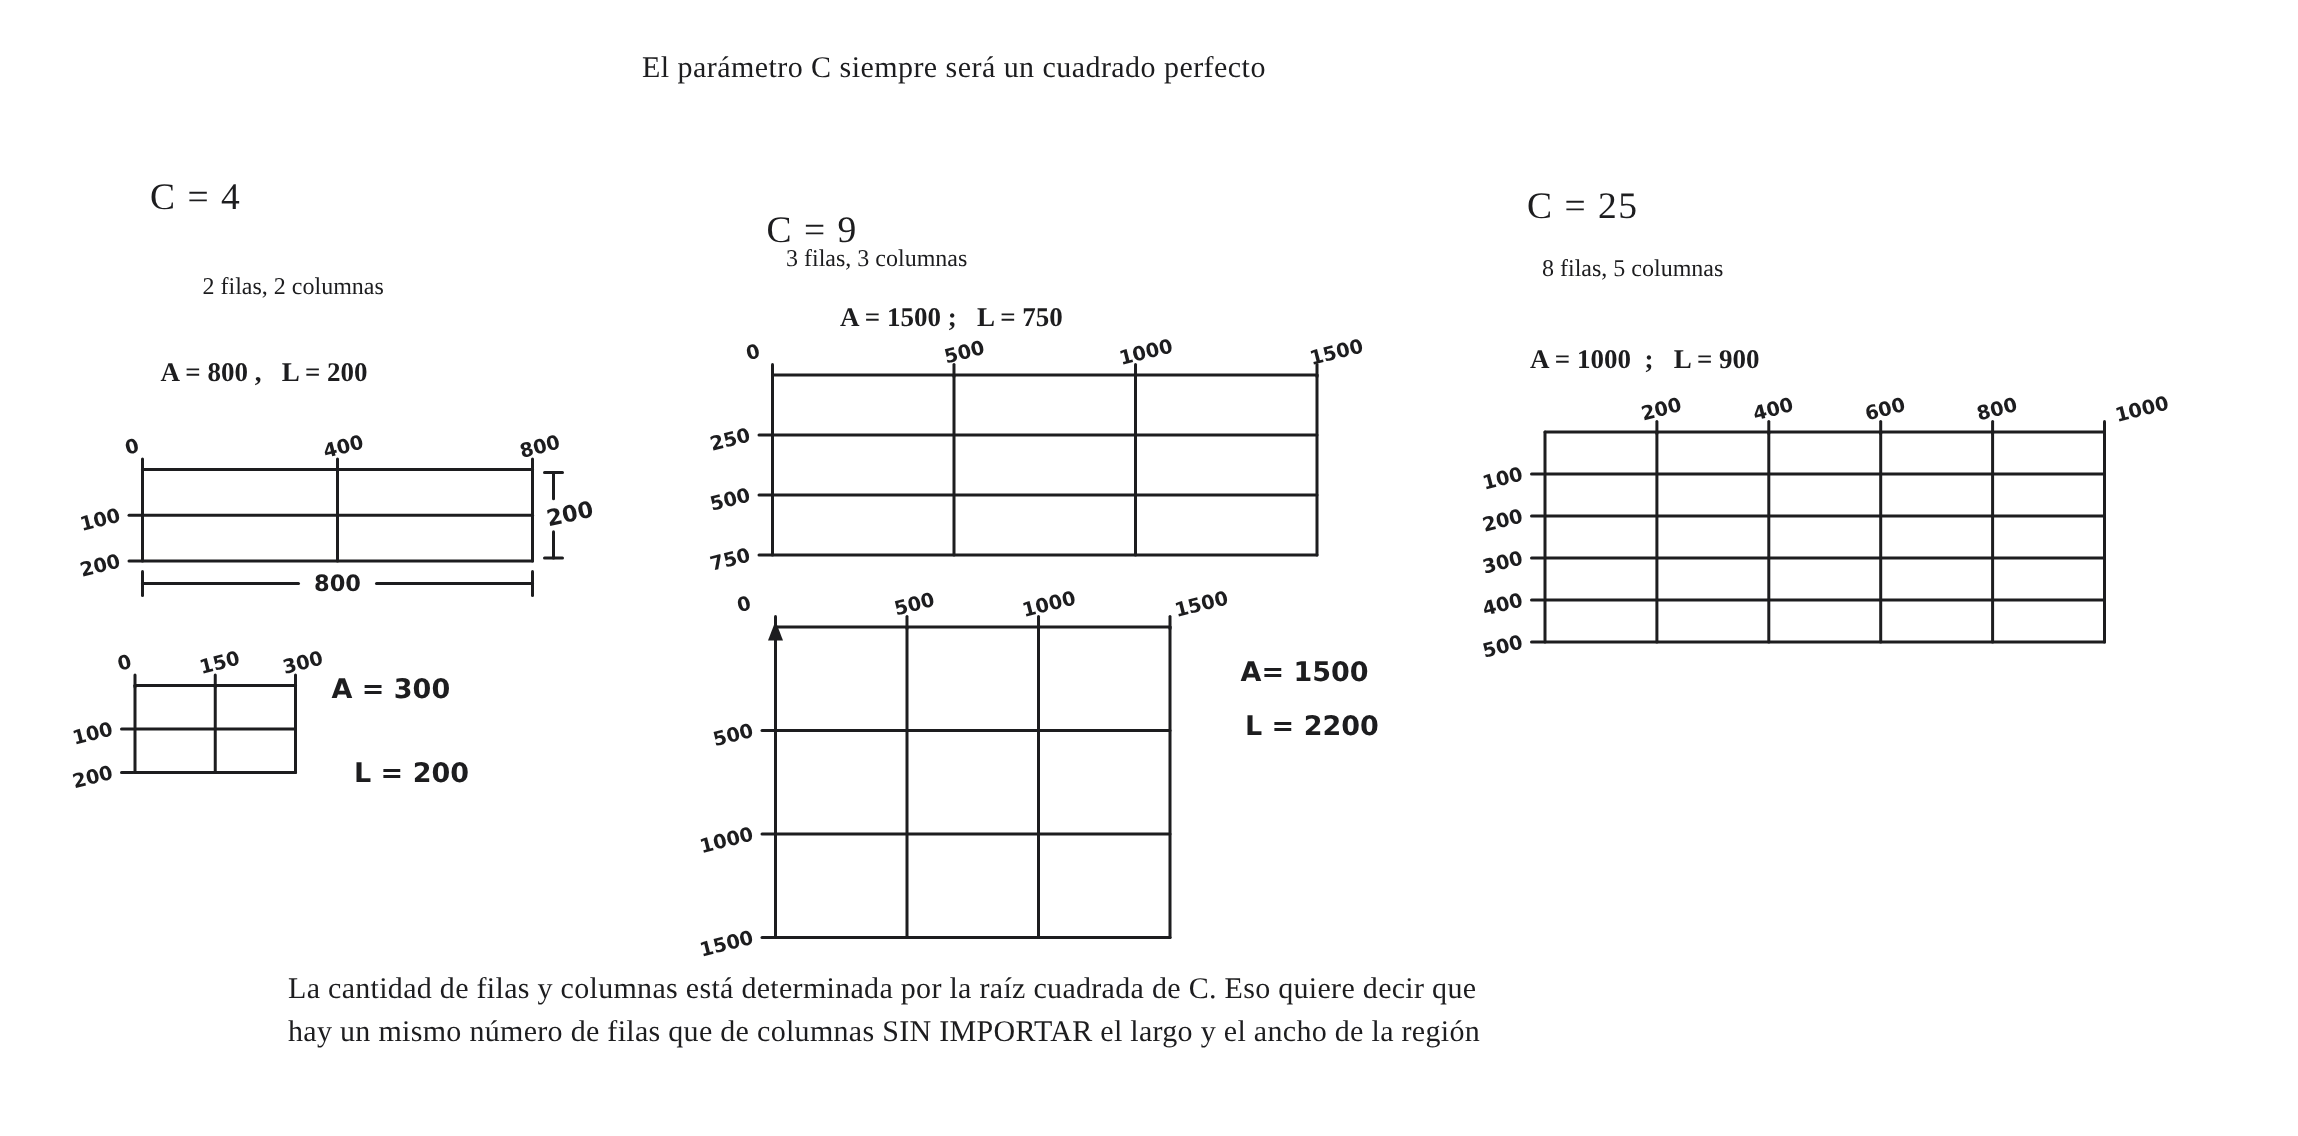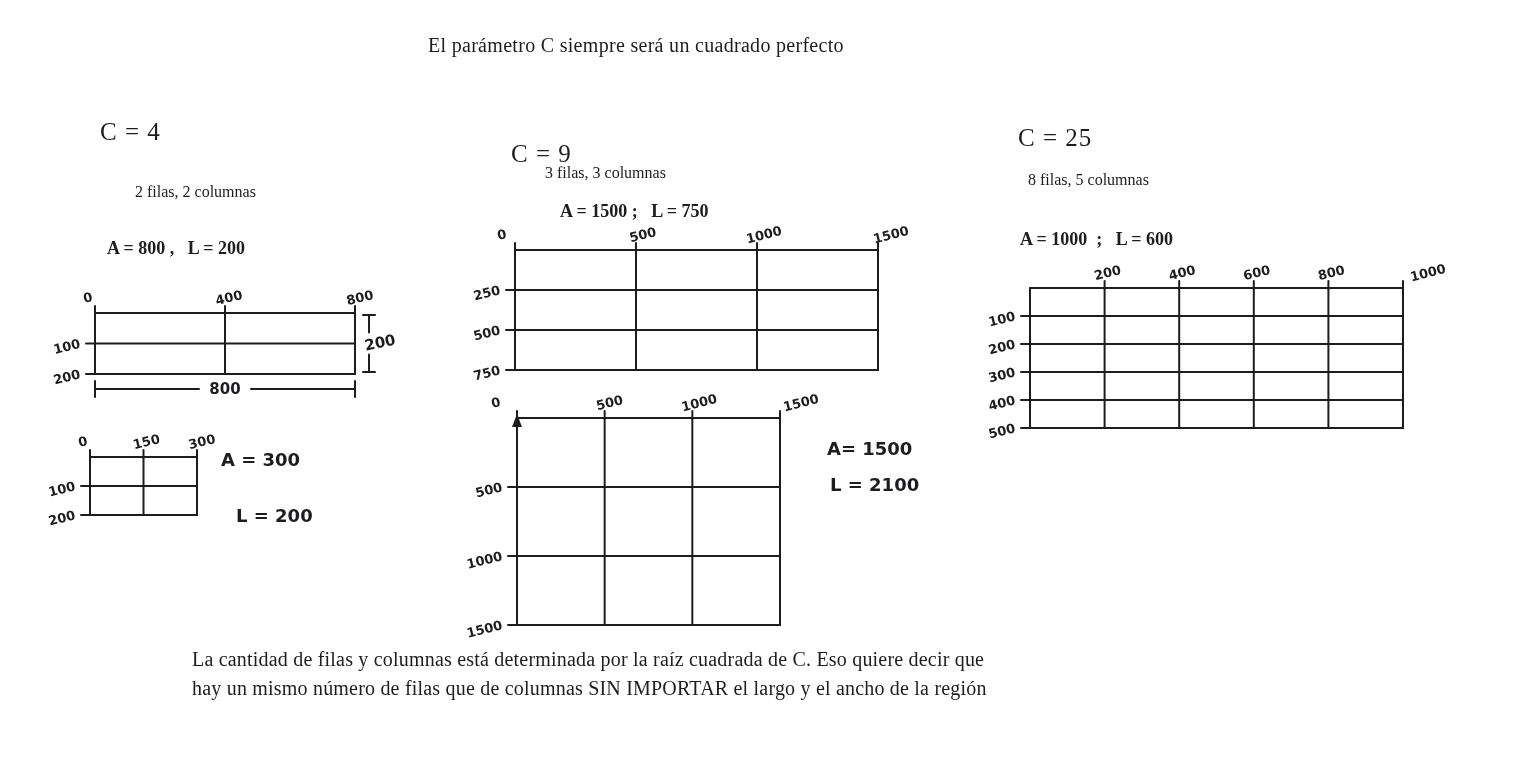--- a/index.html
+++ b/index.html
@@ -25,26 +25,26 @@
 
 <div class="page">
 
   <div class="hw title" style="left:428px;top:34px;">El parámetro C siempre será un cuadrado perfecto</div>
 
   <div class="hw c-label" style="left:100px;top:118px;">C = 4</div>
   <div class="hw subtitle" style="left:135px;top:163px;margin-top:20px;">2 filas, 2 columnas</div>
   <div class="hw params" style="left:95px;top:238px;margin-left:12px;">A = 800 ,   L = 200</div>
 
   <div class="hw c-label" style="left:511px;top:116px;margin-top:24px;">C = 9</div>
-  <div class="hw subtitle" style="left:545px;top:164px;">3 filas, 3 columnas</div>
+  <div class="hw subtitle" style="left:524px;top:164px;">3 filas, 3 columnas</div>
   <div class="hw params" style="left:560px;top:201px;">A = 1500 ;   L = 750</div>
 
   <div class="hw c-label" style="left:1018px;top:124px;">C = 25</div>
   <div class="hw subtitle" style="left:1028px;top:171px;">8 filas, 5 columnas</div>
-  <div class="hw params" style="left:1020px;top:229px;">A = 1000  ;   L = 600</div>
+  <div class="hw params" style="left:1020px;top:229px;">A = 1000  ;   L = 900</div>
 
   <div class="grid-box" style="left: 95px; top: 313px; width: 260px; height: 61px;">
       <svg width="260" height="61">
         <line x1="0" y1="0" x2="260" y2="0" class="gl"></line>
         <line x1="0" y1="30.5" x2="260" y2="30.5" class="gl"></line>
         <line x1="0" y1="61" x2="260" y2="61" class="gl"></line>
         <line x1="0" y1="0" x2="0" y2="61" class="gl"></line>
         <line x1="130" y1="0" x2="130" y2="61" class="gl"></line>
         <line x1="260" y1="0" x2="260" y2="61" class="gl"></line>
         <line x1="0" y1="-7" x2="0" y2="1" class="gl"></line>
@@ -137,21 +137,21 @@
         <text x="285" y="-11" text-anchor="middle" class="tick" transform="rotate(-14 285 -11)">1500</text>
         <line x1="-9" y1="68.9931" x2="-1" y2="68.9931" class="gl"></line>
         <text x="-14" y="72.9931" text-anchor="end" class="tick" transform="rotate(-14 -14 72.9931)">500</text>
         <line x1="-9" y1="138.0069" x2="-1" y2="138.0069" class="gl"></line>
         <text x="-14" y="142.0069" text-anchor="end" class="tick" transform="rotate(-14 -14 142.0069)">1000</text>
         <line x1="-9" y1="207" x2="-1" y2="207" class="gl"></line>
         <text x="-14" y="211" text-anchor="end" class="tick" transform="rotate(-14 -14 211)">1500</text>
         <polygon points="-5,9 0,-4 5,9" class="ink"></polygon>
       </svg>
       <div class="side-label" style="left: 310px; top: 20px;">A= 1500</div>
-      <div class="side-label" style="left: 313px; top: 56px;">L = 2100</div>
+      <div class="side-label" style="left: 313px; top: 56px;">L = 2200</div>
     </div>
   <div class="grid-box" style="left: 1030px; top: 288px; width: 373px; height: 140px;">
       <svg width="373" height="140">
         <line x1="0" y1="0" x2="373" y2="0" class="gl"></line>
         <line x1="0" y1="28" x2="373" y2="28" class="gl"></line>
         <line x1="0" y1="56" x2="373" y2="56" class="gl"></line>
         <line x1="0" y1="84" x2="373" y2="84" class="gl"></line>
         <line x1="0" y1="112" x2="373" y2="112" class="gl"></line>
         <line x1="0" y1="140" x2="373" y2="140" class="gl"></line>
         <line x1="0" y1="0" x2="0" y2="140" class="gl"></line>

